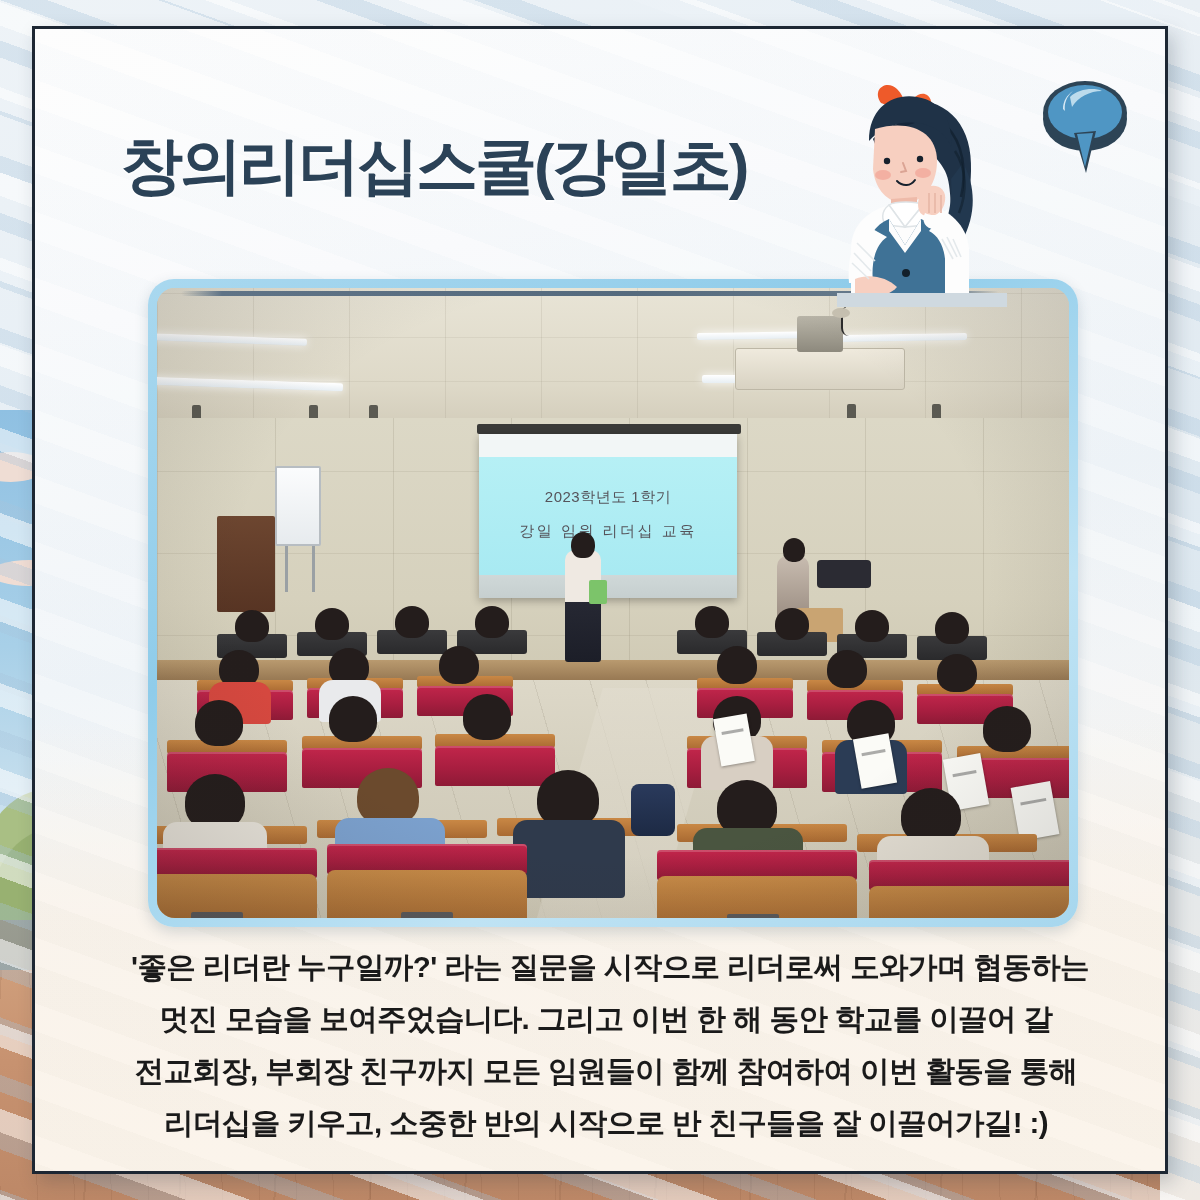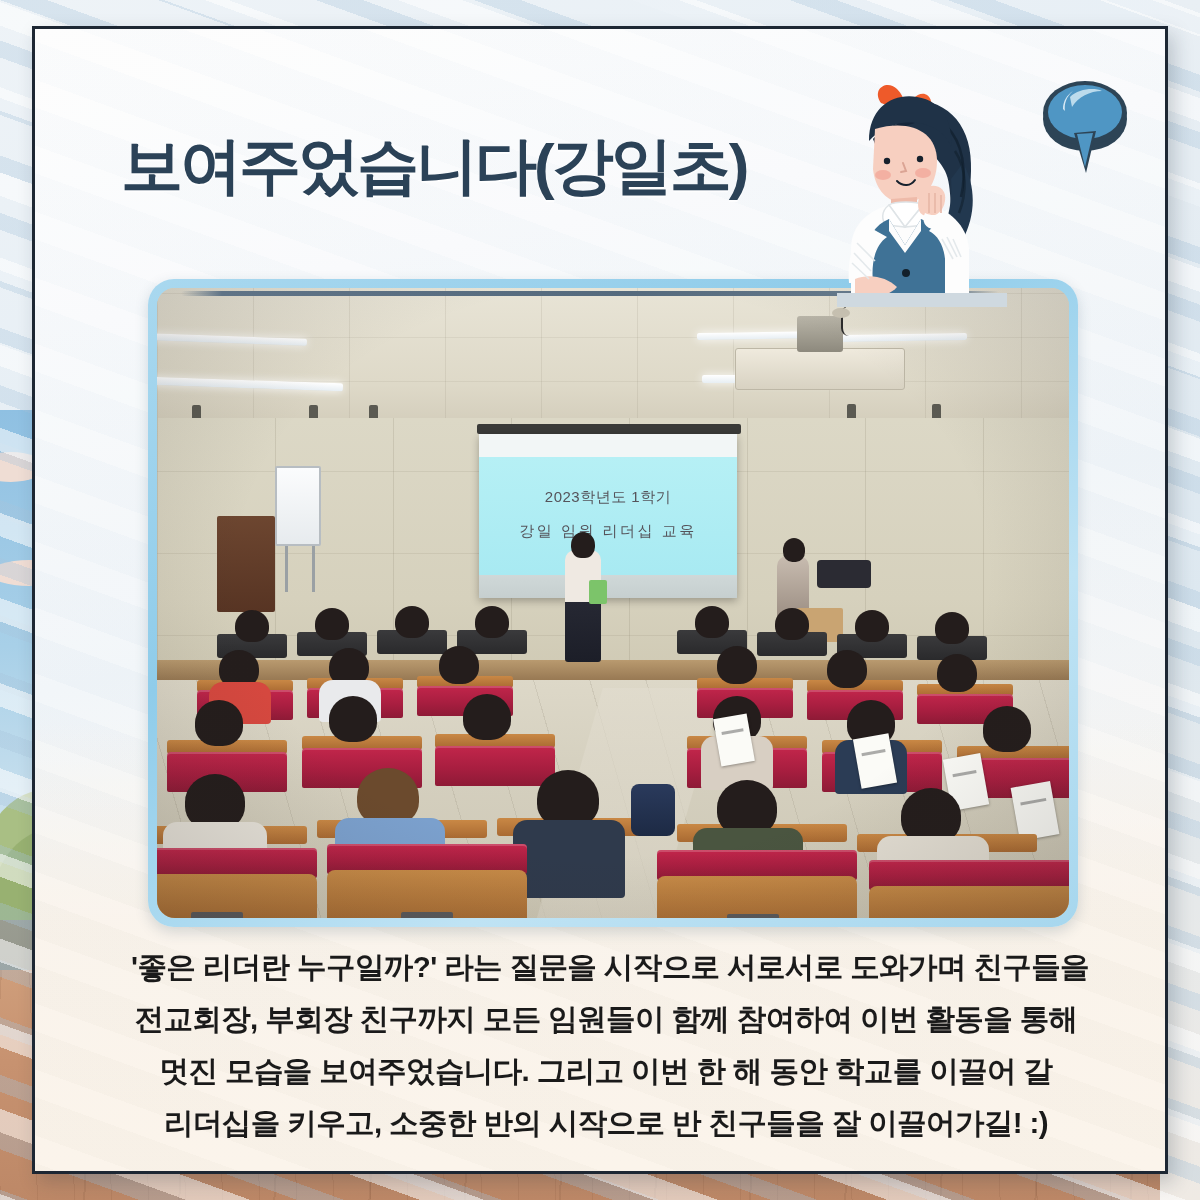--- a/index.html
+++ b/index.html
@@ -301,21 +301,21 @@
   </div>
   <div class="bg-right-pane"></div>
   <div class="bg-streaks"></div>
   <div class="bg-streaks2"></div>
 </div>
 
 <div id="card">
   <div class="card-lower-warm"></div>
   <div class="card-sheen"></div>
 
-  <div id="title">보여주었습니다(강일초)</div>
+  <div id="title">창의리더십스쿨(강일초)</div>
   <div id="title-rule"></div>
 
   <div id="character">
     <svg viewBox="0 0 230 240" width="230" height="240">
 
       <path d="M118 34 C168 26 196 56 194 104 C193 140 186 160 178 176 C172 150 176 120 168 104 C158 84 140 76 122 78 Z" fill="#1f3247"></path>
       <path d="M186 96 C200 120 198 150 186 172 C176 190 160 194 152 186 C168 170 176 140 174 112 Z" fill="#22384f"></path>
 
       <path d="M170 60 C186 76 190 104 184 130" stroke="#0d1b28" stroke-width="2.5" fill="none" opacity=".6"></path>
       <path d="M178 84 C190 102 190 126 182 146" stroke="#0d1b28" stroke-width="2.5" fill="none" opacity=".5"></path>
@@ -528,18 +528,18 @@
       <div class="ph" style="left:244px;top:624px;width:52px;height:10px;background:#5a5a5c;border-radius:2px;"></div>
       <div class="ph" style="left:570px;top:626px;width:52px;height:10px;background:#5a5a5c;border-radius:2px;"></div>
 
       <div class="ph" style="left:474px;top:496px;width:44px;height:52px;background:linear-gradient(180deg,#2a3a5c,#1d2a44);border-radius:8px;"></div>
 
       <div class="photo-vignette"></div>
     </div>
   </div>
 
   <div id="caption">
-    <p class="c">'좋은 리더란 누구일까?' 라는 질문을 시작으로 서로서로 도와가며 친구들을</p>
+    <p class="c">'좋은 리더란 누구일까?' 라는 질문을 시작으로 리더로써 도와가며 협동하는</p>
+    <p class="c">멋진 모습을 보여주었습니다. 그리고 이번 한 해 동안 학교를 이끌어 갈</p>
     <p class="c">전교회장, 부회장 친구까지 모든 임원들이 함께 참여하여 이번 활동을 통해</p>
-    <p class="c">멋진 모습을 보여주었습니다. 그리고 이번 한 해 동안 학교를 이끌어 갈</p>
     <p class="c">리더십을 키우고, 소중한 반의 시작으로 반 친구들을 잘 이끌어가길!  :)</p>
   </div>
 </div>
 
 </body></html>

